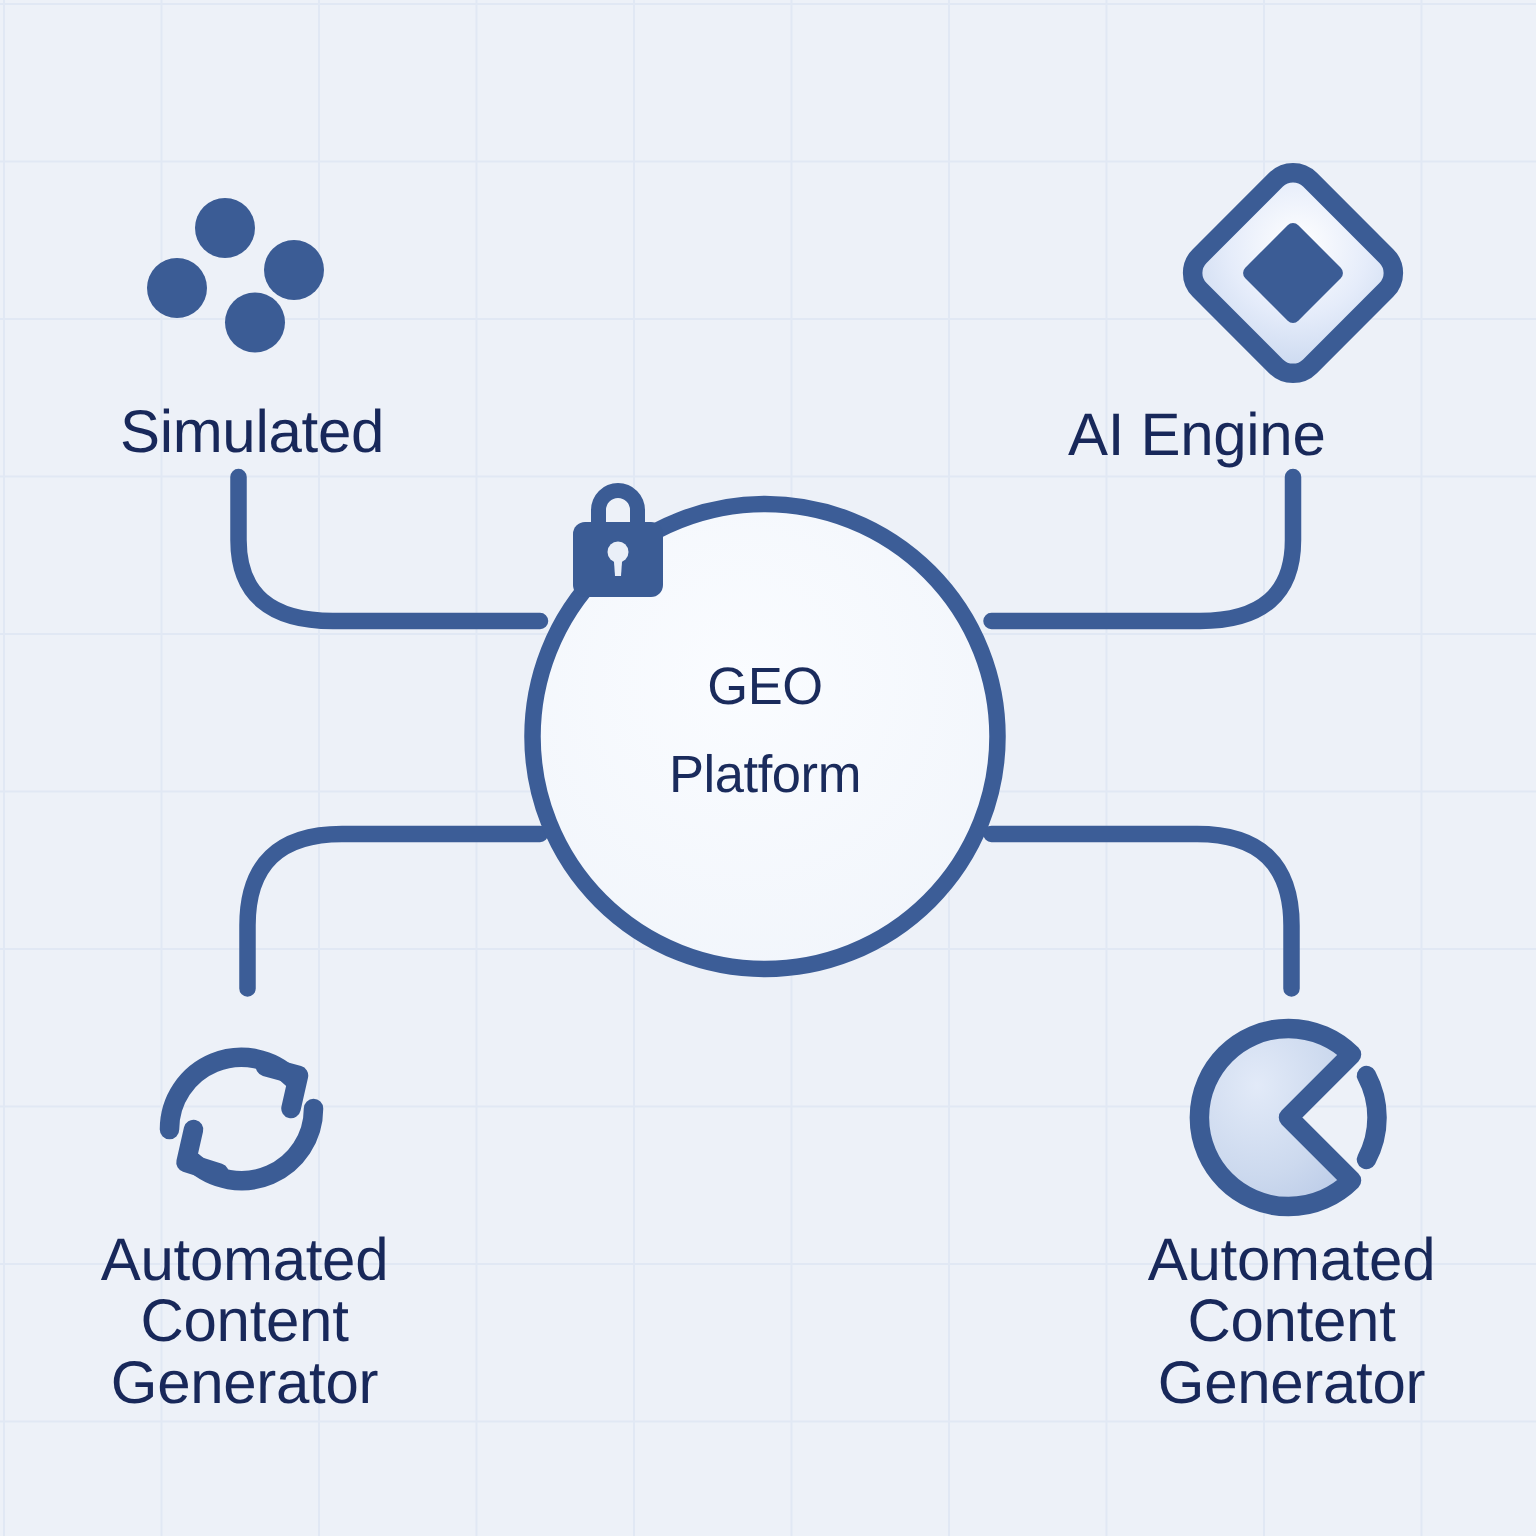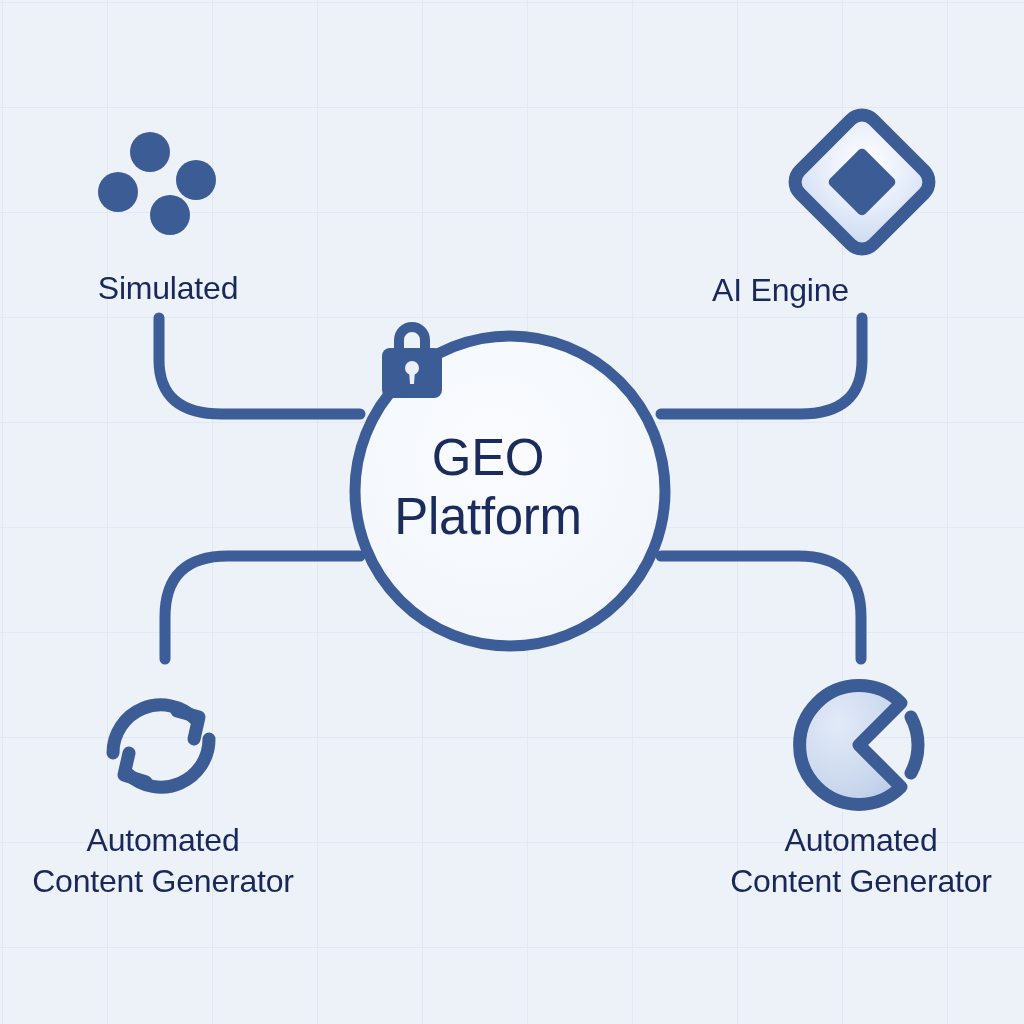--- a/index.html
+++ b/index.html
@@ -25,21 +25,21 @@
     background-position: 2px 2px;
   }
   #diagram {
     position: absolute;
     left: 0;
     top: 0;
   }
   .node-label {
     position: absolute;
     color: #18285a;
-    font-size: 32px;
+    font-size: 40px;
     line-height: 41px;
     letter-spacing: -0.2px;
     white-space: pre-line;
     text-align: center;
   }
   #label-simulated {
     left: 20px;
     top: 268px;
     width: 296px;
     text-align: center;
@@ -55,26 +55,26 @@
     top: 820px;
     width: 306px;
   }
   #label-bottom-right {
     left: 706px;
     top: 820px;
     width: 310px;
   }
   #center-label {
     position: absolute;
-    left: 342px;
+    left: 364px;
     top: 428px;
     width: 292px;
     text-align: center;
     color: #1a2b5c;
-    font-size: 51px;
+    font-size: 35px;
     line-height: 59px;
     letter-spacing: -0.3px;
     white-space: pre-line;
   }
 </style>
 </head>
 <body>
 
 <div id="stage">
 

